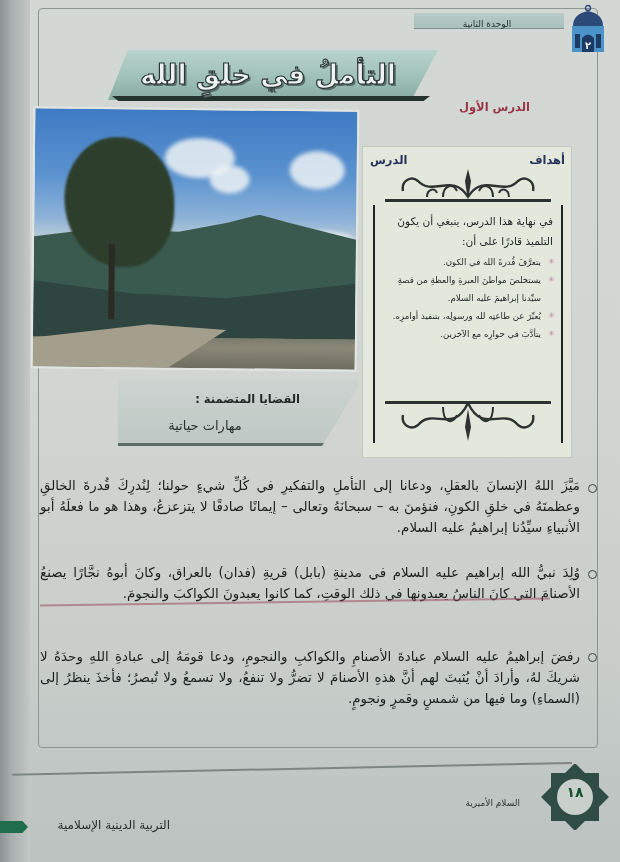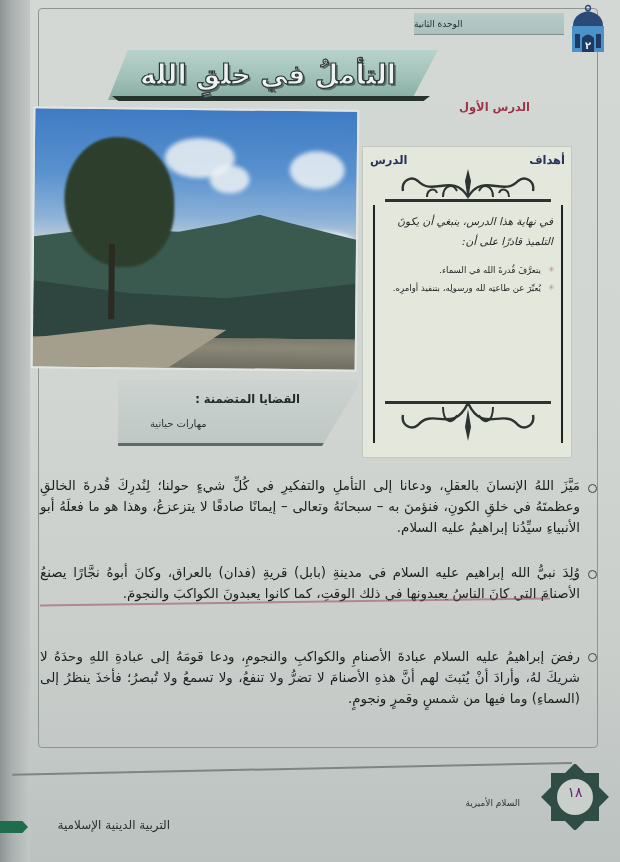--- a/index.html
+++ b/index.html
@@ -22,24 +22,24 @@
     position: absolute; left: 38px; top: 8px; width: 560px; height: 740px;
     border: 1.5px solid #8c9592; border-radius: 4px;
   }
   .frame-bottom-line {
     position: absolute; left: 12px; top: 762px; width: 560px; height: 2px;
     background: #7d8683; transform: rotate(-1.2deg); transform-origin: right center;
   }
 
   
   .unit-bar {
-    position: absolute; left: 414px; top: 13px; width: 150px; height: 22px;
+    position: absolute; left: 414px; top: 13px; width: 150px; height: 16px;
     background: linear-gradient(180deg, #b7cbc8 0%, #a9c1bd 100%);
     border-bottom: 1.5px solid #7f908c;
-    direction: rtl; text-align: left; padding-right: 4px;
+    direction: rtl; text-align: center; padding-right: 4px;
     font-size: 9px; line-height: 22px; color: #263230;
   }
   .mosque-icon { position: absolute; left: 568px; top: 4px; width: 40px; height: 54px; }
 
   
   .title-banner {
     position: absolute; left: 108px; top: 50px; width: 330px; height: 50px;
     background: linear-gradient(180deg, #b8d3cc 0%, #9dbfb6 60%, #86ab9f 100%);
     clip-path: polygon(6% 0, 100% 0, 92% 100%, 0 100%);
     box-shadow: 0 3px 0 #2c3a36;
@@ -98,62 +98,62 @@
     direction: rtl; display: flex; justify-content: space-between;
     font-size: 11.5px; font-weight: bold; color: #27325a;
   }
   .ornament { position: absolute; left: 20px; width: 170px; height: 36px; }
   .obj-box {
     position: absolute; left: 10px; top: 58px; width: 190px; height: 238px;
     border-left: 2px solid #1e2422; border-right: 2px solid #1e2422;
     direction: rtl; text-align: right; padding: 6px 8px 0 8px;
     font-size: 9.5px; line-height: 18px; color: #1e2422;
   }
-  .obj-intro { font-size: 10.5px; line-height: 20px; margin-bottom: 10px; font-style: italic; }
+  .obj-intro { font-size: 10.5px; line-height: 20px; margin-bottom: 2px; }
   .obj-item { position: relative; padding-right: 12px; font-size: 8.6px; line-height: 18px; }
   .obj-item::before {
     content: "✳"; position: absolute; right: -2px; top: 0; font-size: 8px; color: #b58aa0;
   }
 
   
   .issues-panel {
     position: absolute; left: 118px; top: 380px; width: 240px; height: 66px;
     background: linear-gradient(180deg, #ccd3d0 0%, #bfc8c4 100%);
     clip-path: polygon(0 0, 100% 0, 100% 10%, 85% 100%, 0 100%);
     border-bottom: 3px solid #5e6b67;
   }
   .issues-title {
     position: absolute; left: 150px; top: 392px; width: 150px;
     direction: rtl; text-align: right;
     font-size: 11.5px; font-weight: bold; color: #222a28;
   }
   .issues-value {
     position: absolute; left: 150px; top: 418px; width: 110px;
-    direction: rtl; text-align: left; font-size: 10px; color: #2b3331;
+    direction: rtl; text-align: center; font-size: 13px; color: #2b3331;
   }
 
   
   .para {
     position: absolute; left: 40px; width: 540px;
     direction: rtl; text-align: justify; text-align-last: right;
     font-family: "DejaVu Sans", sans-serif; font-size: 13.4px; line-height: 21px; color: #1b201f;
   }
   .para-bullet {
     position: absolute; width: 9px; height: 9px; border: 1.3px solid #3b4442; border-radius: 50%;
   }
   .underline-mark {
     position: absolute; left: 40px; top: 601px; width: 510px; height: 2px;
     background: #9b4a5c; opacity: .55; transform: rotate(-0.8deg);
   }
 
   
   .page-number-badge { position: absolute; left: 540px; top: 764px; width: 70px; height: 66px; }
   .page-number-text {
     position: absolute; left: 556px; top: 784px; width: 38px; text-align: center;
-    font-size: 14px; font-weight: normal; color: #701a75;
+    font-size: 14px; font-weight: bold; color: #14532d;
   }
   .publisher {
     position: absolute; left: 420px; top: 798px; width: 100px; direction: rtl; text-align: right;
     font-size: 9px; color: #2f3735;
   }
   .subject {
     position: absolute; left: 40px; top: 818px; width: 130px; direction: rtl; text-align: right;
     font-size: 12px; color: #262e2c;
   }
   .subject-tab {
@@ -202,22 +202,24 @@
     <span>الدرس</span>
   </div>
   <svg class="ornament" style="top:20px;" viewBox="0 0 170 36">
     <path d="M85 2 L88 14 L85 34 L82 14 Z" fill="#2c3331"></path>
     <path d="M85 30 C70 5 50 30 35 14 C28 8 18 14 20 24 M85 30 C100 5 120 30 135 14 C142 8 152 14 150 24" fill="none" stroke="#2c3331" stroke-width="2.4"></path>
     <path d="M60 30 C60 18 70 16 74 24 M110 30 C110 18 100 16 96 24 M44 30 C44 22 52 20 54 26 M126 30 C126 22 118 20 116 26" fill="none" stroke="#2c3331" stroke-width="2"></path>
     <rect x="2" y="32" width="166" height="3" fill="#2c3331"></rect>
   </svg>
   <div class="obj-box">
     <div class="obj-intro">في نهاية هذا الدرس، ينبغي أن يكونَ التلميذ قادرًا على أن:</div>
-    <div class="obj-item">يتعرَّفَ قُدرةَ الله في السماء.</div>
+    <div class="obj-item">يتعرَّفَ قُدرةَ الله في الكون.</div>
+    <div class="obj-item">يستخلصَ مواطنَ العبرةِ والعظةِ من قصةِ سيِّدنا إبراهيمَ عليه السلام.</div>
     <div class="obj-item">يُعبِّرَ عن طاعتِه لله ورسولِه، بتنفيذ أوامرِه.</div>
+    <div class="obj-item">يتأدَّبَ في حوارِه مع الآخرين.</div>
   </div>
   <svg class="ornament" style="top:252px;height:44px;" viewBox="0 0 170 44">
     <rect x="2" y="2" width="166" height="3" fill="#2c3331"></rect>
     <path d="M85 4 C70 36 50 8 35 26 C28 32 18 26 20 16 M85 4 C100 36 120 8 135 26 C142 32 152 26 150 16" fill="none" stroke="#2c3331" stroke-width="2.4"></path>
     <path d="M60 8 C60 24 70 26 74 16 M110 8 C110 24 100 26 96 16" fill="none" stroke="#2c3331" stroke-width="2"></path>
     <path d="M85 10 L88 28 L85 42 L82 28 Z" fill="#2c3331"></path>
   </svg>
 </div>
 
 <div class="issues-panel"></div>

